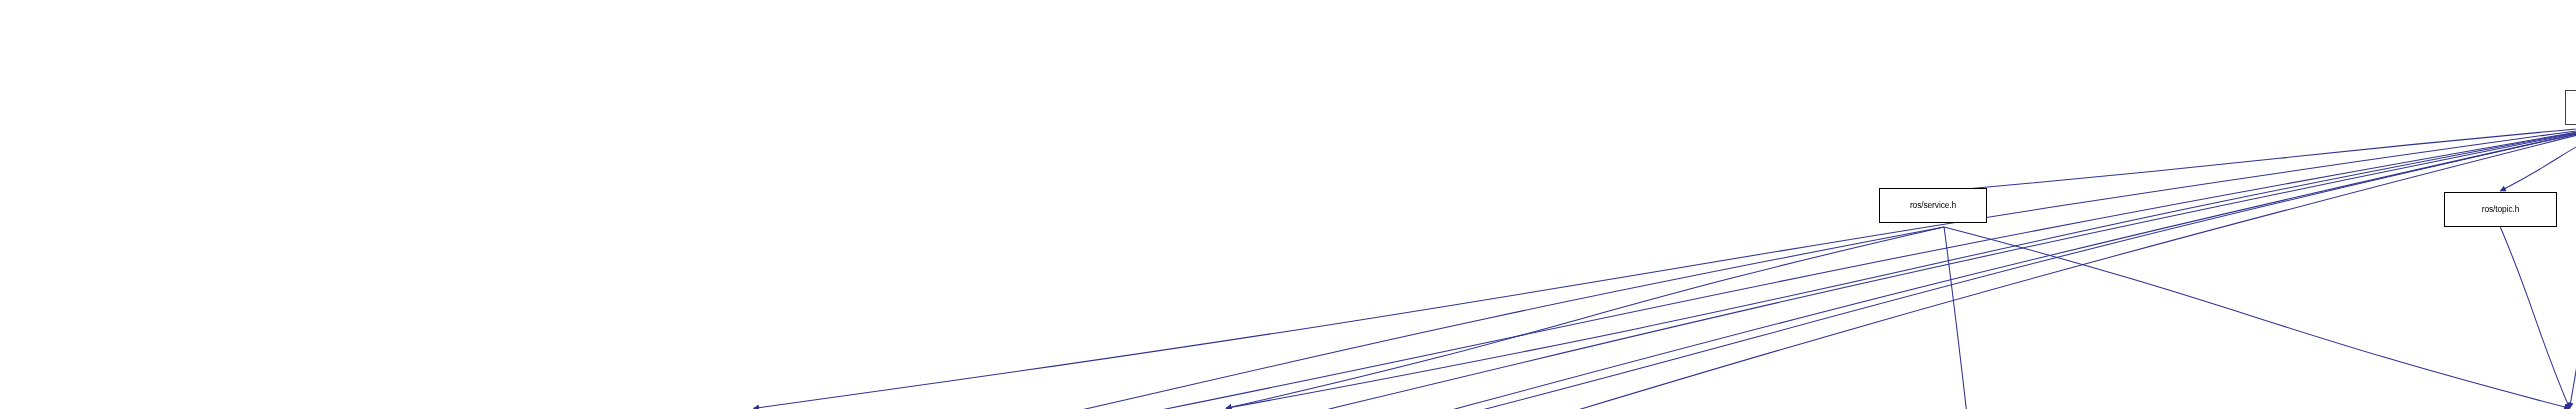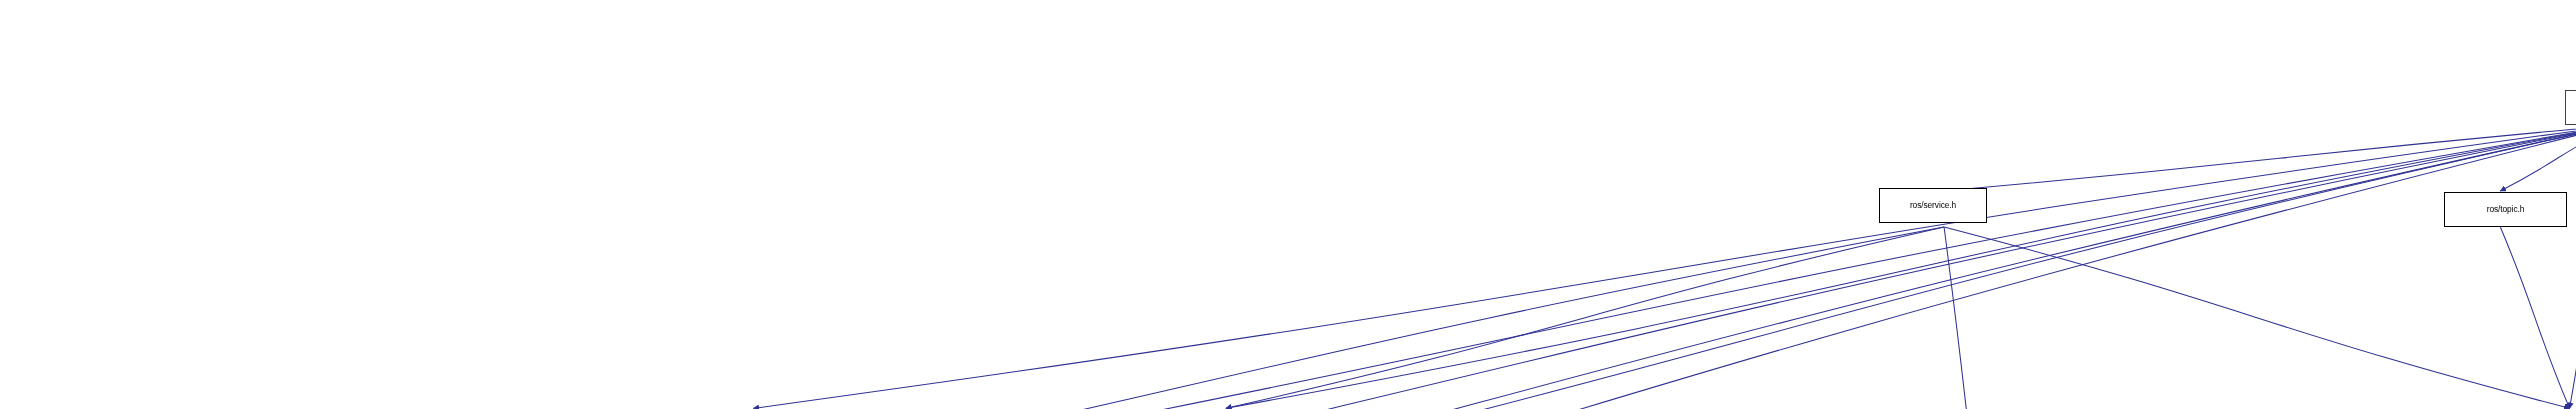--- a/index.html
+++ b/index.html
@@ -140,16 +140,16 @@
         <path d="M 3113.2812500000005 1305.8740157480315 C 3050.3929687500004 1390.6547244094488, 3050.3929687500004 1409.4948818897637, 2987.5046875000003 1494.275590551181" marker-end="url(#arrow)"></path>
         <path d="M 3113.2812500000005 1305.8740157480315 C 3188.6226562500005 1390.6547244094488, 3188.6226562500005 1409.4948818897637, 3263.9640625 1494.275590551181" marker-end="url(#arrow)"></path>
         <path d="M 3113.2812500000005 1305.8740157480315 C 3326.8523437500003 1390.6547244094488, 3326.8523437500003 1409.4948818897637, 3540.4234375 1494.275590551181" marker-end="url(#arrow)"></path>
         <path d="M 3640.0484375 1360.7007874015749 C 3593.971875 1420.8094488188976, 3593.971875 1434.1669291338583, 3547.8953125000003 1494.275590551181" marker-end="url(#arrow)"></path>
         <path d="M 3640.0484375 1360.7007874015749 C 3758.97578125 1420.8094488188976, 3758.97578125 1434.1669291338583, 3877.9031250000003 1494.275590551181" marker-end="url(#arrow)"></path>
       </g>
   </svg>
   <div id="nodes">
       <div class="node grayborder" style="left: 2565px; top: 90px; width: 100px; height: 35px;">ros/ros.h</div>
       <div class="node" style="left: 1879px; top: 188px; width: 108px; height: 35px;">ros/service.h</div>
-      <div class="node" style="left: 2444px; top: 192px; width: 123px; height: 35px;">ros/topic.h</div>
+      <div class="node" style="left: 2444px; top: 192px; width: 113px; height: 35px;">ros/topic.h</div>
     </div>
 </div>
 
 
 </body></html>

